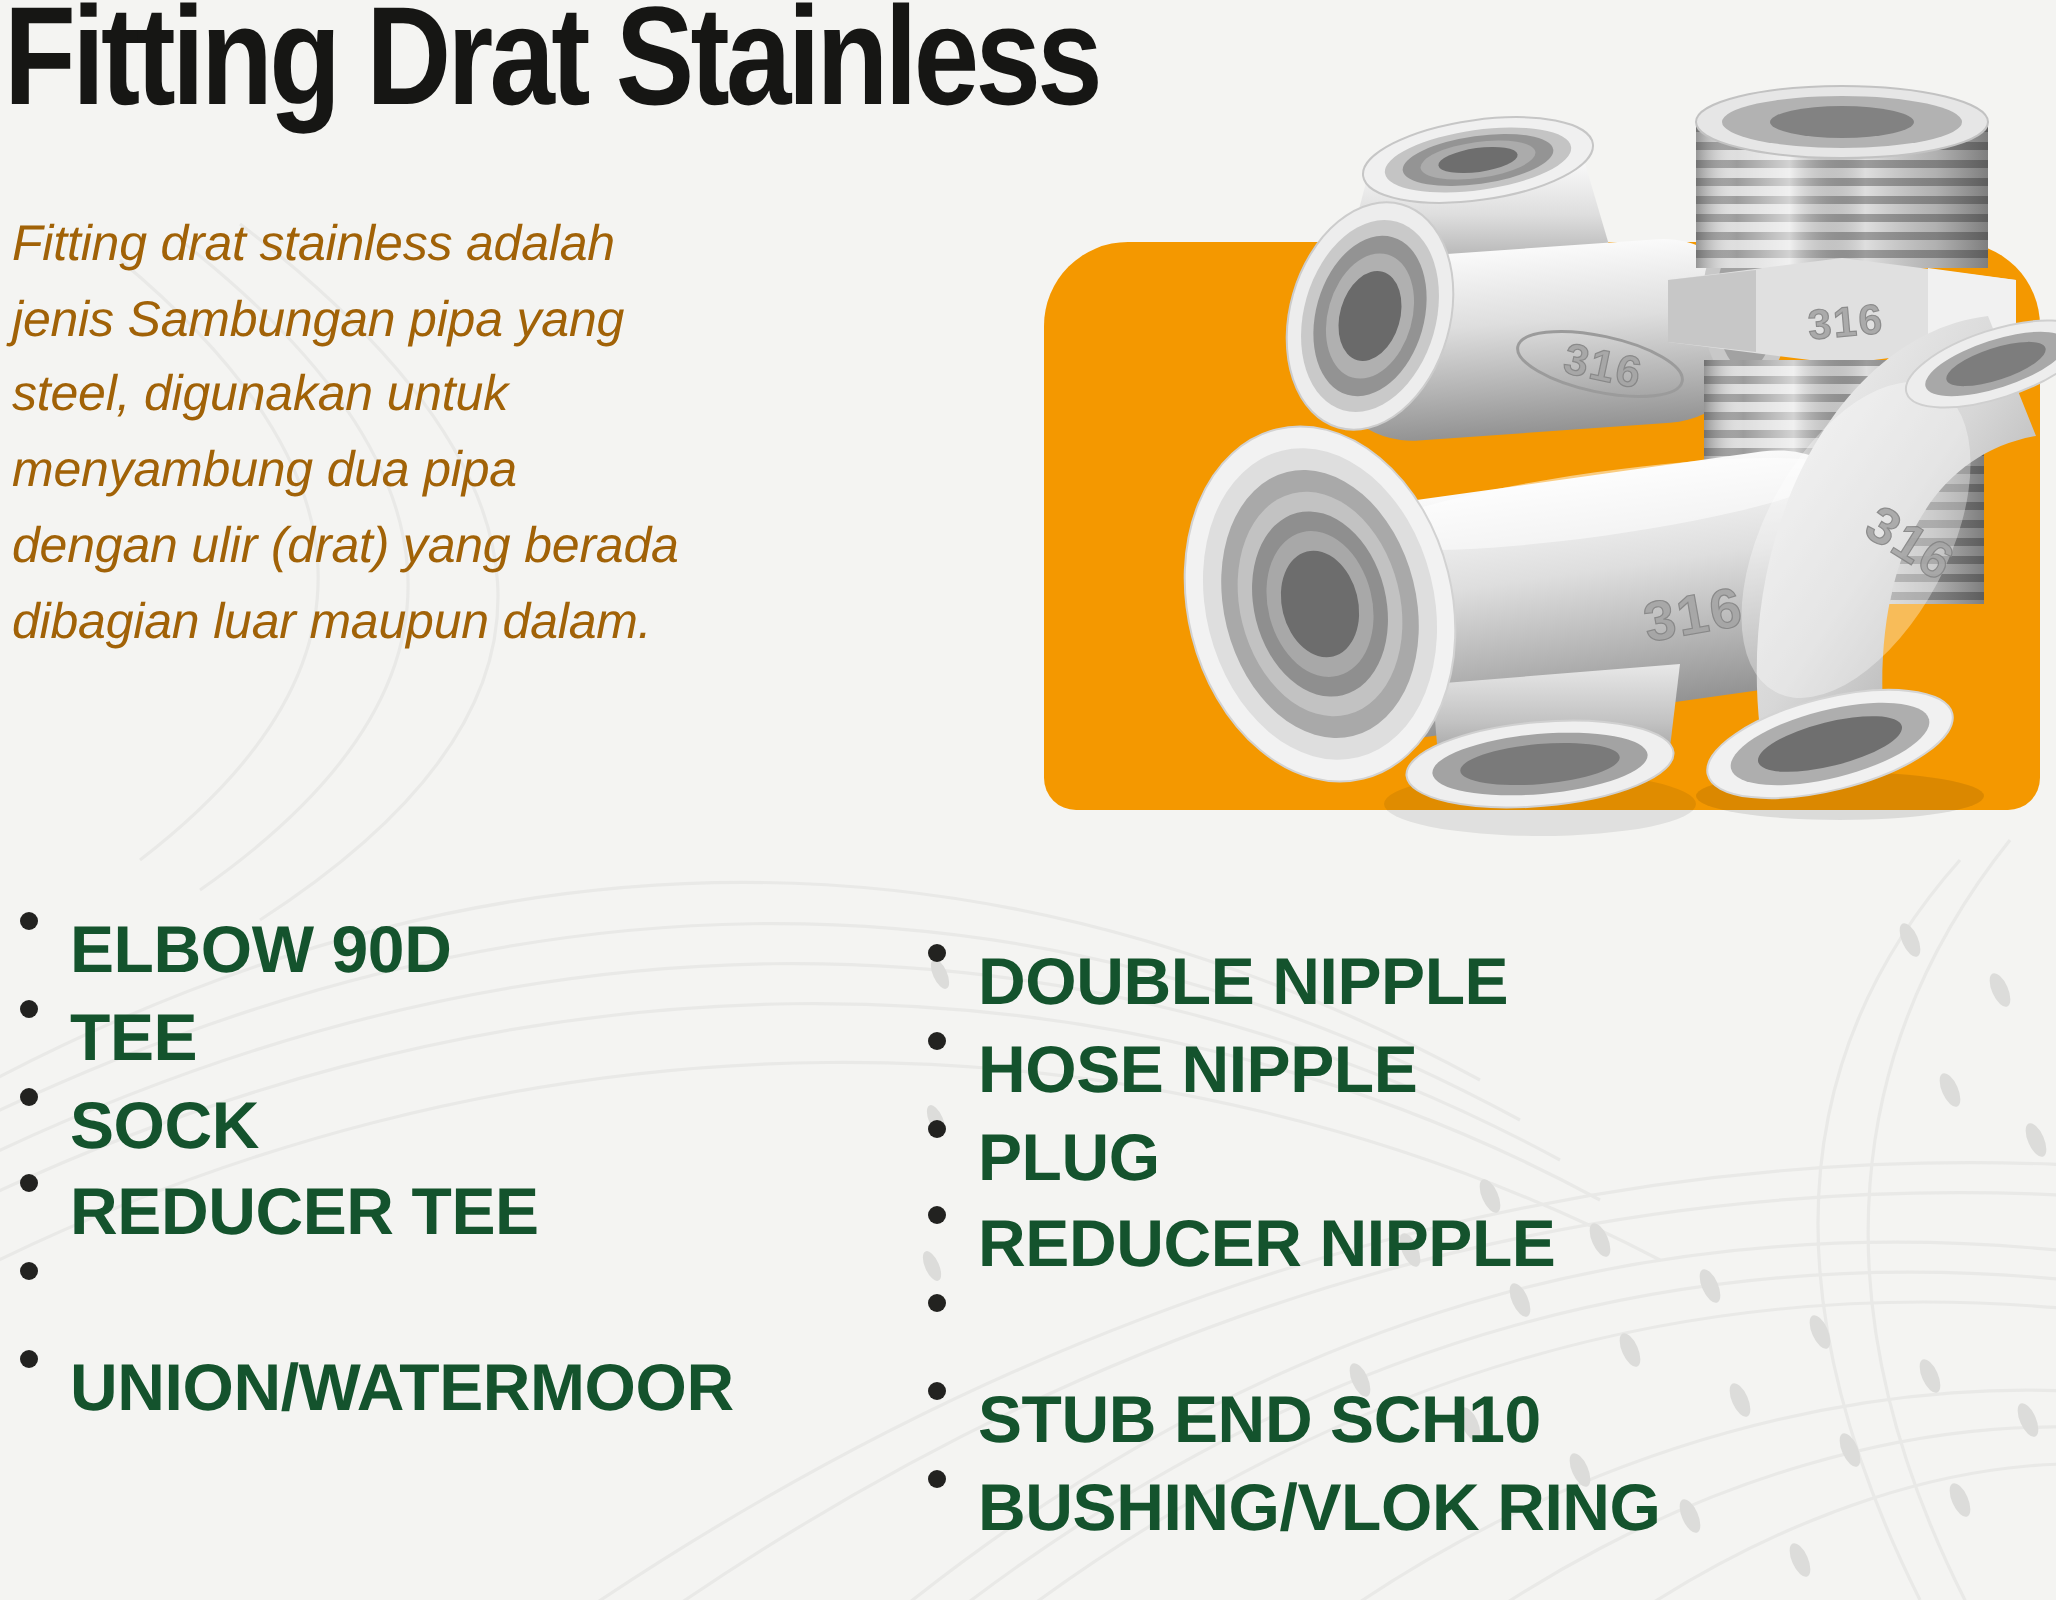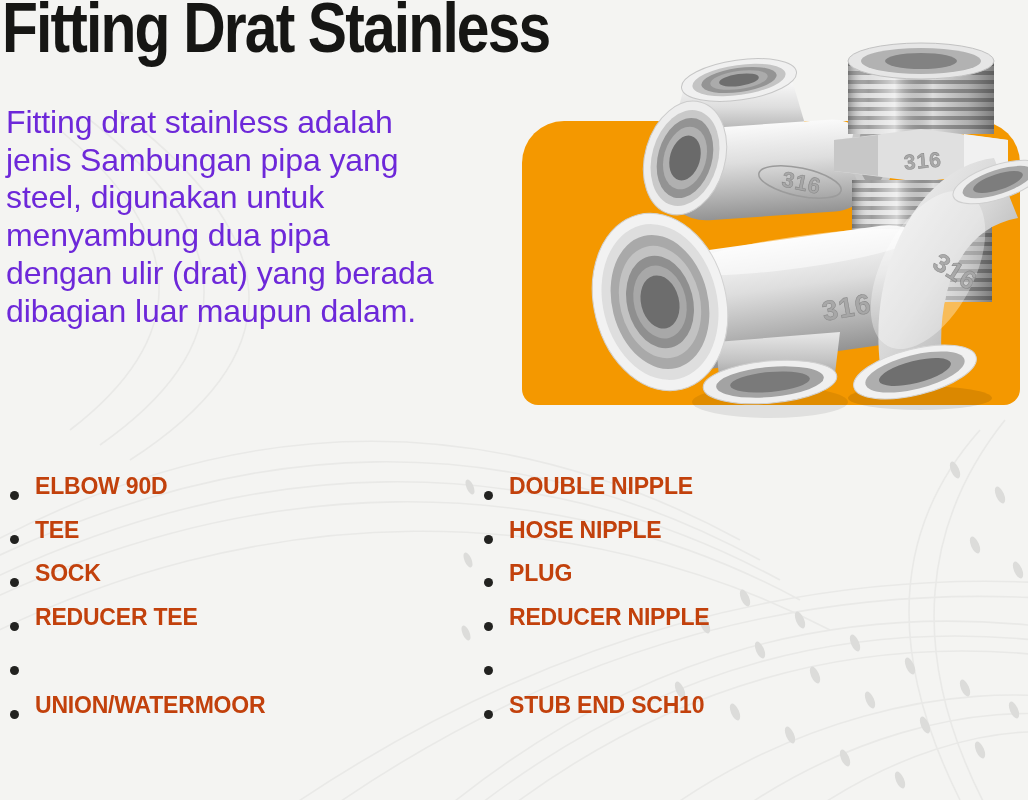--- a/index.html
+++ b/index.html
@@ -26,34 +26,34 @@
     left:2px;top:-7px;z-index:4;
     margin:0;
     font-size:70px;font-weight:bold;line-height:1;
     letter-spacing:-2.2px;color:#161614;
     transform:scaleX(.84);transform-origin:left top;
     white-space:nowrap;
   }
   
   .intro{
     left:6px;top:104px;z-index:3;
-    font-size:32px;line-height:37.7px;
-    color:#6d28d9;letter-spacing:-0.1px;
+    font-size:25px;line-height:37.7px;
+    color:#a16207;letter-spacing:-0.1px;font-style:italic;
   }
   .intro-line{white-space:nowrap;}
   
   ul.fittings{
     list-style:none;margin:0;padding:0;
     position:absolute;z-index:3;top:456px;
   }
   ul.fittings.left{left:2px;}
-  ul.fittings.right{left:476px;}
+  ul.fittings.right{left:456px;margin-top:16px;}
   ul.fittings li{
-    height:43.8px;display:flex;align-items:flex-end;
-    font-size:23px;font-weight:bold;color:#c2410c;
+    height:43.8px;display:flex;align-items:flex-start;
+    font-size:33px;font-weight:bold;color:#14532d;
     letter-spacing:-0.2px;white-space:nowrap;
   }
   .dot{
     width:9px;height:9px;border-radius:50%;
     background:#222220;margin:0 16px 0 8px;flex:none;
   }
   .stamp-text{
     font-family:"Liberation Sans",sans-serif;
     font-weight:bold;
     fill:#a5a5a5;stroke:#848484;stroke-width:.6;opacity:.9;
@@ -285,13 +285,17 @@
       <span class="dot"></span>
       <span>REDUCER NIPPLE</span>
     </li>
   <li>
       <span class="dot"></span>
     </li>
   <li>
       <span class="dot"></span>
       <span>STUB END SCH10</span>
     </li>
+  <li>
+      <span class="dot"></span>
+      <span>BUSHING/VLOK RING</span>
+    </li>
 </ul>
 
 </body></html>

